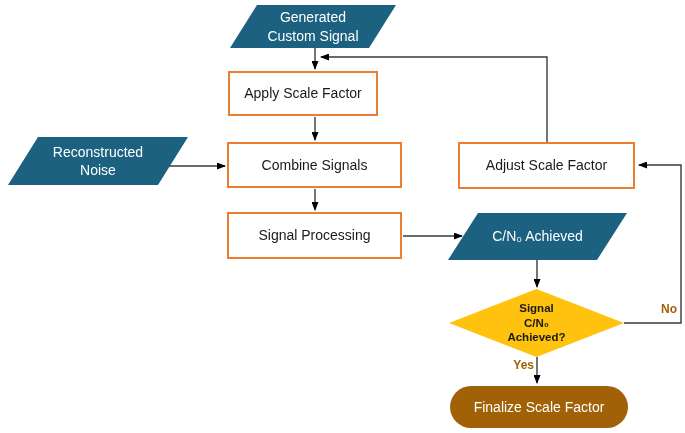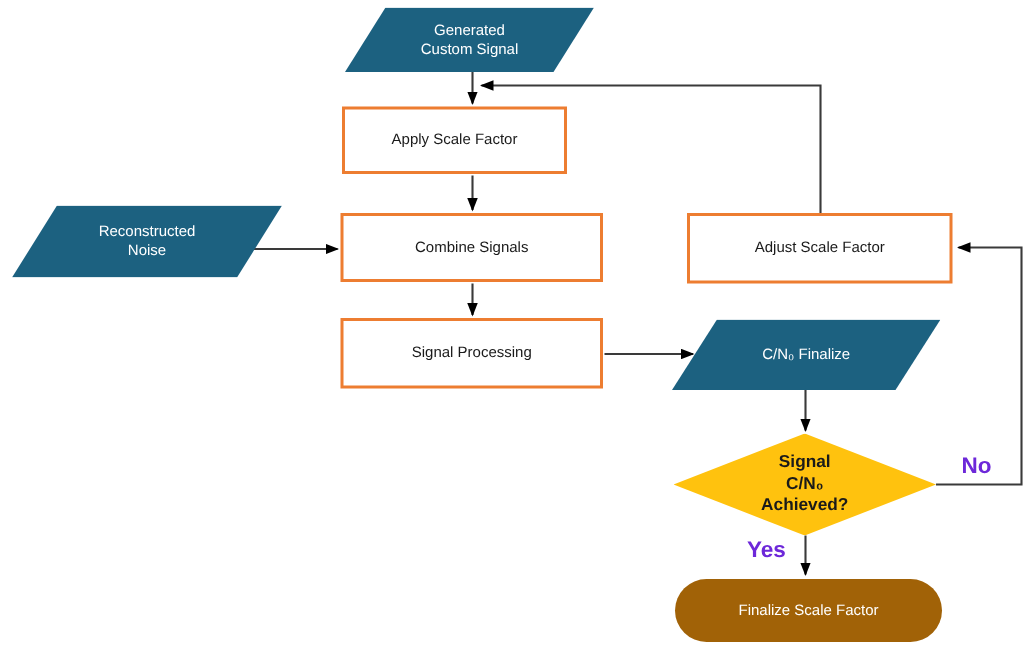--- a/index.html
+++ b/index.html
@@ -20,21 +20,21 @@
     width: 685px; height: 433px;
     pointer-events: none;
   }
 
   .node {
     position: absolute;
     display: flex;
     align-items: center;
     justify-content: center;
     text-align: center;
-    font-size: 10px;
+    font-size: 14px;
     line-height: 1.3;
     color: #1a1a1a;
   }
   .node .lbl { white-space: pre-line; }
 
   
   .io {
     background: #1c6180;
     color: #ffffff;
   }
@@ -58,24 +58,24 @@
 
   
   .terminator {
     background: #a16207;
     color: #ffffff;
     border-radius: 21px;
   }
 
   .edge-label {
     position: absolute;
-    font-size: 15px;
+    font-size: 12px;
     font-weight: bold;
-    color: #6d28d9;
-    text-align: left;
+    color: #a16207;
+    text-align: right;
   }
 
   #node-generated    { left: 230px; top: 5px;   width: 166px; height: 43px; }
   #node-reconstructed{ left: 8px;   top: 137px; width: 180px; height: 48px; }
   #node-apply        { left: 228px; top: 71px;  width: 150px; height: 45px; }
   #node-combine      { left: 227px; top: 142px; width: 175px; height: 46px; }
   #node-processing   { left: 227px; top: 212px; width: 175px; height: 47px; }
   #node-adjust       { left: 458px; top: 142px; width: 177px; height: 47px; }
   #node-results      { left: 448px; top: 213px; width: 179px; height: 47px; }
   #node-decision     { left: 449px; top: 289px; width: 175px; height: 68px; }
@@ -126,21 +126,21 @@
 
   <div id="node-processing" class="node process">
     <span class="lbl">Signal Processing</span>
   </div>
 
   <div id="node-adjust" class="node process">
     <span class="lbl">Adjust Scale Factor</span>
   </div>
 
   <div id="node-results" class="node io io-slant30">
-    <span class="lbl">C/N₀ Finalize</span>
+    <span class="lbl">C/N₀ Achieved</span>
   </div>
 
   <div id="node-decision" class="node decision">
     <span class="lbl">Signal
 C/N₀
 Achieved?</span>
   </div>
 
   <div id="node-finalize" class="node terminator">
     <span class="lbl">Finalize Scale Factor</span>

